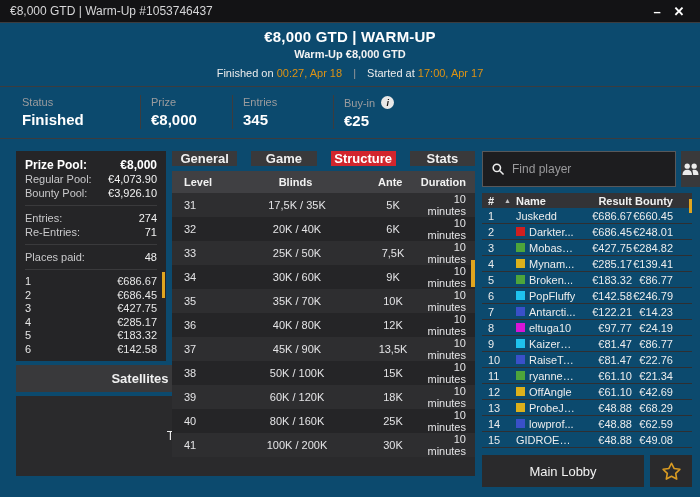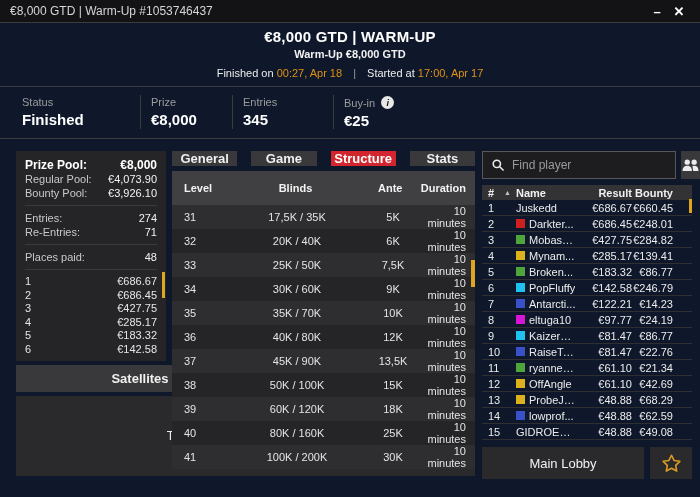--- a/index.html
+++ b/index.html
@@ -1,17 +1,17 @@
 <!DOCTYPE html>
 <html><head>
 <meta charset="utf-8">
 <style>
   * { box-sizing: border-box; margin: 0; padding: 0; }
   body { background:#0c0c0e; font-family:"Liberation Sans", sans-serif; }
-  .window { width:700px; height:497px; background:#0f172a; color:#e8e8e8; overflow:hidden; position:relative; }
+  .window { width:700px; height:497px; background:#0c4a6e; color:#e8e8e8; overflow:hidden; position:relative; }
 
   
   .titlebar { height:23px; background:#131315; border-bottom:1px solid #3c3c3e; display:flex; align-items:center; padding:0 10px; }
   .titlebar .t-text { flex:1; font-size:12px; color:#d6d6d8; }
   .win-btn { width:22px; text-align:center; font-size:13px; color:#fff; cursor:pointer; font-weight:bold; }
 
   
   .header { text-align:center; padding:5px 0 7px; border-bottom:1px solid #3c3c3e; }
   .h-title { font-size:15px; font-weight:bold; color:#fff; letter-spacing:.2px; }
   .h-sub { font-size:11px; font-weight:bold; margin-top:3px; color:#f2f2f2; }
@@ -44,39 +44,39 @@
   .pp-div { border-top:1px solid #3a3a3c; margin:5px 0; }
   .payout-row { display:flex; justify-content:space-between; line-height:13.5px; color:#e6e6e6; }
   .pp-scroll { position:absolute; right:1px; top:121px; width:3px; height:26px; background:#e0a51e; }
 
   
   .structure-col { width:303px; display:flex; flex-direction:column; }
   .tab-bar { display:flex; gap:14px; height:30px; }
   .tab { flex:1; background:#39393b; color:#f0f0f0; display:flex; align-items:center; justify-content:center; font-size:13px; font-weight:bold; cursor:pointer; }
   .tab.active { background:#d2252d; color:#fff; }
   .s-table { margin-top:5px; flex:1; display:flex; flex-direction:column; position:relative; }
-  .s-head { display:flex; align-items:center; background:#404043; height:34px; font-size:11px; font-weight:bold; color:#f2f2f2; }
+  .s-head { display:flex; align-items:center; background:#404043; height:22px; font-size:11px; font-weight:bold; color:#f2f2f2; }
   .s-rows { flex:1; display:flex; flex-direction:column; }
   .s-row { flex:1; display:flex; align-items:center; font-size:11px; color:#e4e4e6; }
   .s-row:nth-child(odd) { background:#2e2e30; }
   .s-row:nth-child(even) { background:#252527; }
   .c-level { width:60px; padding-left:12px; }
   .c-blinds { width:130px; text-align:center; }
   .c-ante { width:62px; text-align:center; }
   .c-dur { flex:1; text-align:right; padding-right:9px; }
   .s-scroll { position:absolute; right:0; top:89px; width:4px; height:27px; background:#e0a51e; }
 
   .sub-btns { display:flex; gap:3px; margin-top:4px; height:27px; }
   .sub-btn { flex:1; background:#39393b; color:#f0f0f0; display:flex; align-items:center; justify-content:center; font-size:13px; font-weight:bold; cursor:pointer;padding-left:20px; }
   .sub-btn.active { background:#d2252d; color:#fff; }
   .message-panel { margin-top:4px; height:80px; background:#2a2a2c; display:flex; align-items:center; justify-content:center; font-size:12px; color:#ececec; }
 
   
   .right-panel { width:210px; display:flex; flex-direction:column; position:relative; }
-  .search-row { display:flex; gap:5px; height:28px; }
+  .search-row { display:flex; gap:5px; height:36px; }
   .search-box { flex:1; display:flex; align-items:center; gap:7px; border:1px solid #58585a; background:#1d1d1f; padding:0 8px; }
   .search-input { flex:1; min-width:0; background:transparent; border:none; outline:none; color:#e8e8e8; font-size:12px; font-family:inherit; }
   .search-input::placeholder { color:#9a9a9c; }
   .people-btn { width:37px; background:#39393b; display:flex; align-items:center; justify-content:center; cursor:pointer; }
   .p-head { display:flex; align-items:center; margin-top:6px; height:15px; background:#333336; font-size:11px; font-weight:bold; color:#f0f0f0; }
   .p-rank { width:22px; padding-left:6px; }
   .p-sort { width:12px; font-size:7px; color:#c2c2c4; }
   .p-name { flex:1; display:flex; align-items:center; gap:4px; overflow:hidden; white-space:nowrap; }
   .p-result { width:56px; text-align:right; }
   .p-bounty { width:60px; text-align:right; padding-right:19px; }

